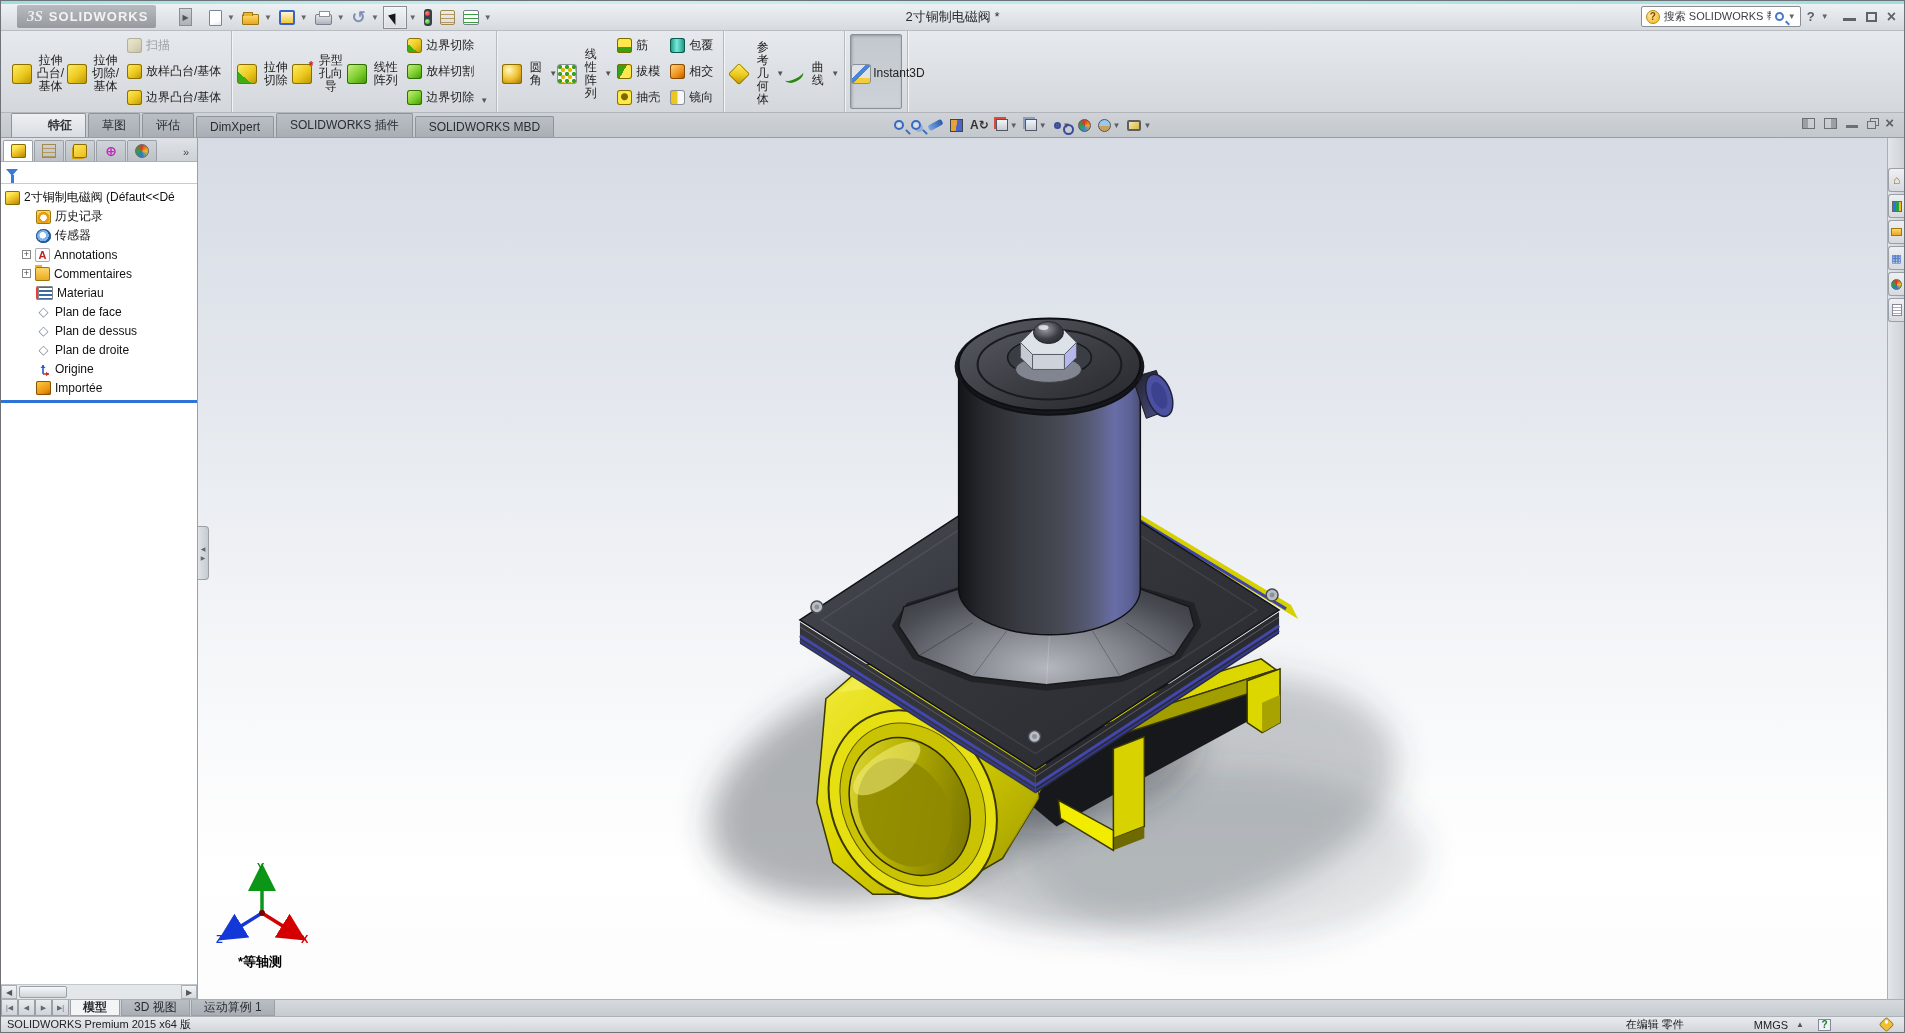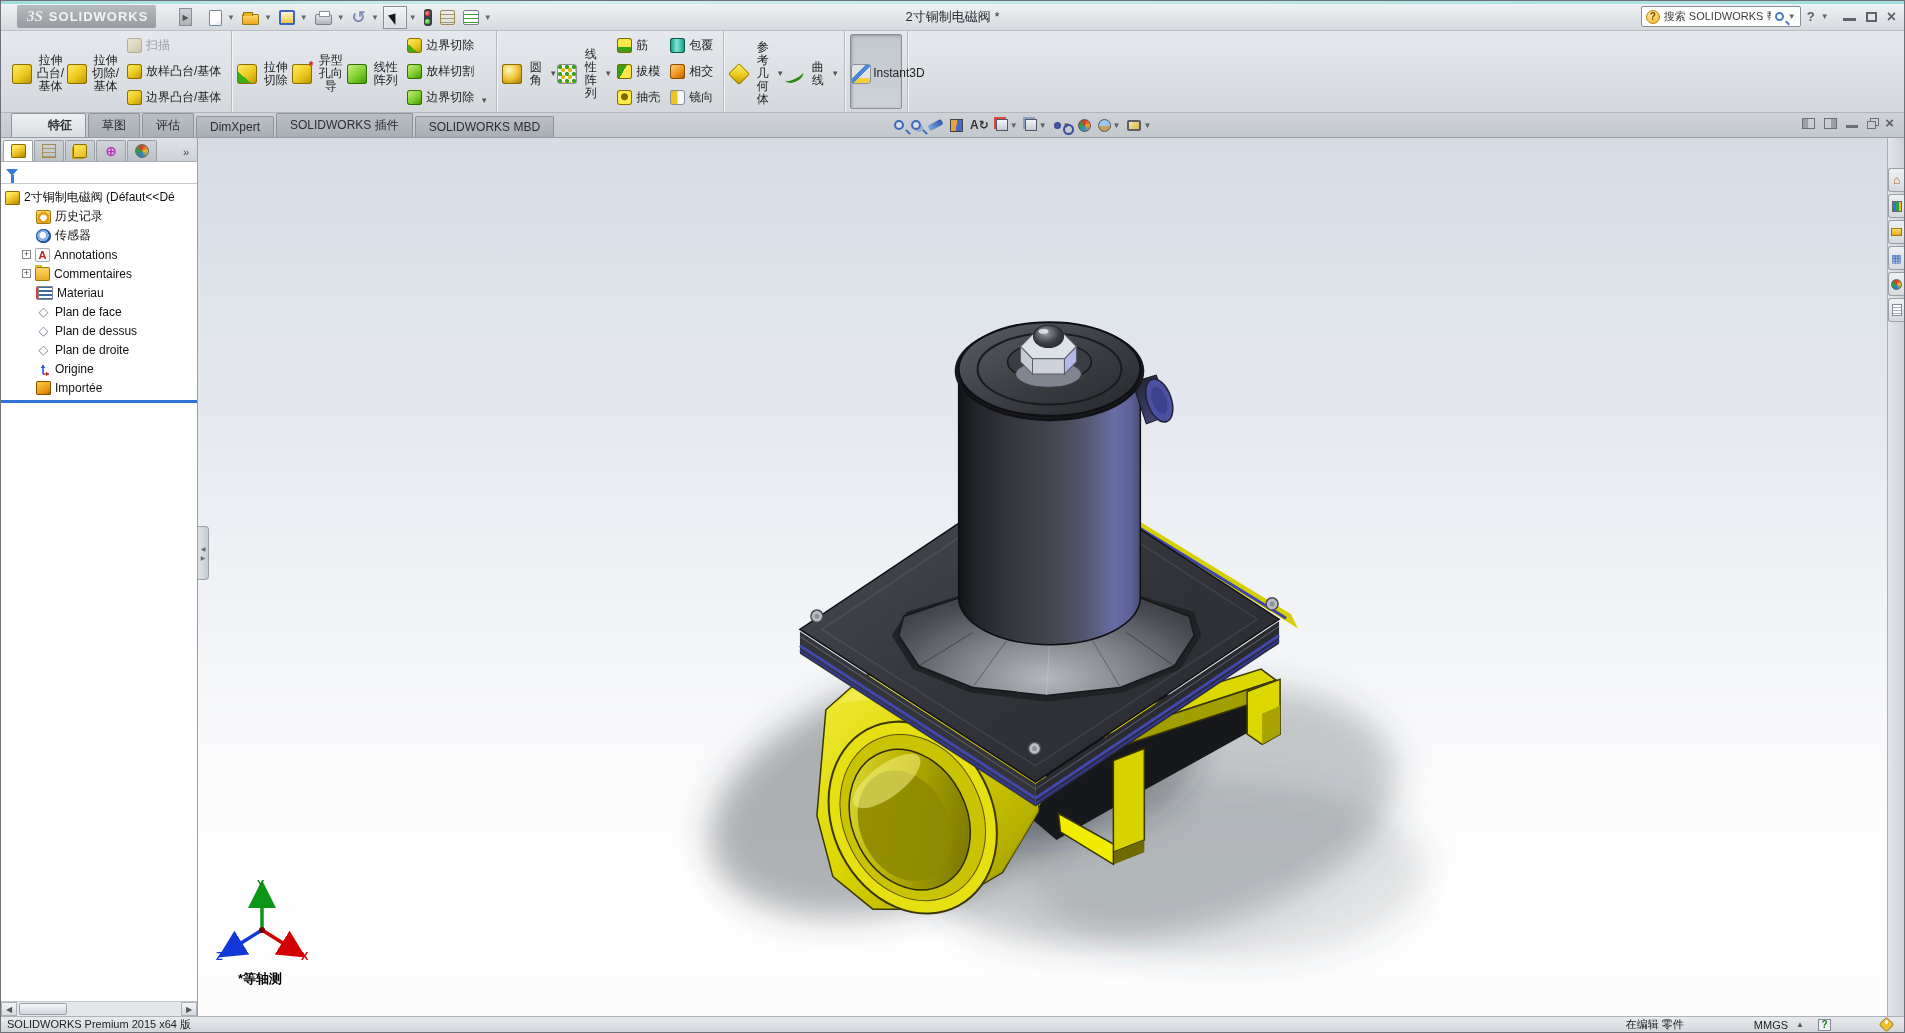--- a/index.html
+++ b/index.html
@@ -710,20 +710,31 @@
         </div>
       <div class="tp-tab">
           <span class="tp-ball"></span>
         </div>
       <div class="tp-tab">
           <span class="tp-props"></span>
         </div>
     </div>
   </div>
 
+  <div class="sheet-bar">
+    <div class="nav-btns">
+      <span class="nav-btn">|◀</span>
+      <span class="nav-btn">◀</span>
+      <span class="nav-btn">▶</span>
+      <span class="nav-btn">▶|</span>
+    </div>
+    <div class="stab active">模型</div>
+    <div class="stab">3D 视图</div>
+    <div class="stab">运动算例 1</div>
+  </div>
 
   <div class="statusbar">
     <span class="status-left">SOLIDWORKS Premium 2015 x64 版</span>
     <span class="status-right">
       <span class="st-mode">在编辑 零件</span>
       <span class="st-units">MMGS</span>
       <span class="st-caret">▲</span>
       <span class="st-help">?</span>
       <span class="st-tag"></span>
     </span>

